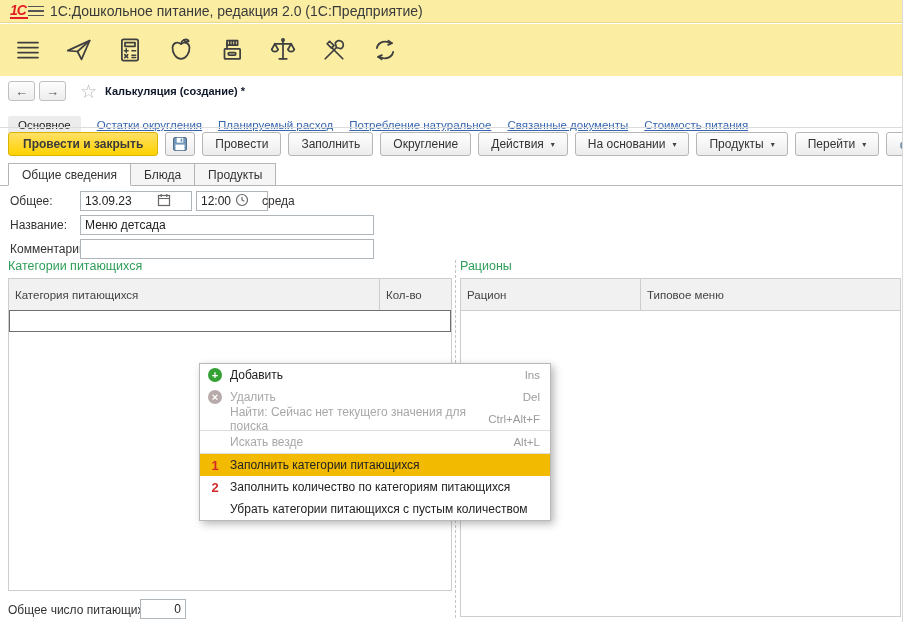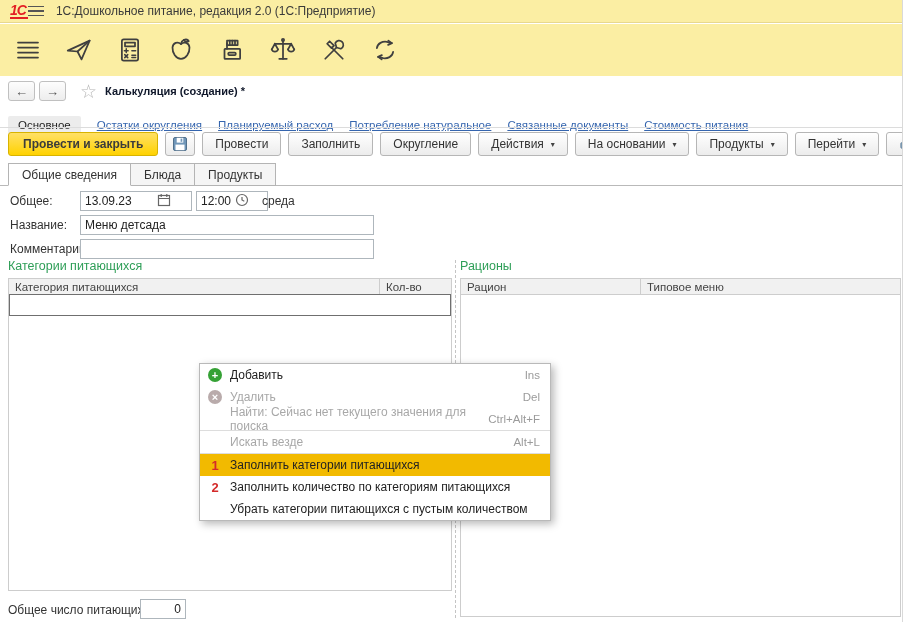--- a/index.html
+++ b/index.html
@@ -10,21 +10,21 @@
     font-size:12px; color:#333; border-right:1px solid #d9d9d9;
   }
   
   #titlebar { position:absolute; left:0; top:0; width:100%; height:23px;
     background:#fbeea3; border-bottom:1px solid #e7d88e;
     display:flex; align-items:center; gap:0; padding-left:10px; }
   #logo { color:#e31e24; font-weight:bold; font-style:italic; font-size:14px; letter-spacing:-1px;
     border-bottom:2px solid #e31e24; line-height:13px; padding-right:2px; }
   #hamburger { display:flex; flex-direction:column; gap:3px; width:16px; cursor:pointer; }
   #hamburger span { height:1.6px; background:#555; }
-  #win-title { font-size:12px; color:#3a3a3a; margin-left:12px; }
+  #win-title { font-size:14px; color:#3a3a3a; margin-left:6px; }
   
   #toolbar { position:absolute; left:0; top:24px; width:100%; height:52px;
     background:#fbeea3; display:flex; align-items:center; gap:19px; padding-left:12px; }
   .tool-icon { width:32px; height:32px; display:flex; align-items:center; justify-content:center; cursor:pointer; }
   .tool-icon svg { stroke:#3f3f3f; fill:none; stroke-width:1.4; stroke-linecap:round; stroke-linejoin:round; }
   
   #navrow { position:absolute; left:8px; top:80px; height:22px; display:flex; align-items:center; gap:4px; }
   .nav-btn { width:27px; height:20px; background:linear-gradient(#fdfdfd,#ededed);
     border:1px solid #c0c0c0; border-radius:3px; display:flex; align-items:center;
     justify-content:center; color:#555; font-size:13px; cursor:pointer; }
@@ -53,21 +53,21 @@
   .tab.active { background:#fff; border-bottom:1px solid #fff; z-index:2; }
   
   .fld-label { position:absolute; font-size:12px; color:#333; }
   .txt { position:absolute; height:20px; border:1px solid #aeb6bc; font-family:"Liberation Sans",sans-serif;
     font-size:12px; color:#222; padding:0 4px; background:#fff; }
   .fld-icon { position:absolute; width:16px; height:16px; cursor:pointer; }
   .fld-icon svg { stroke:#666; fill:none; stroke-width:1.2; }
   
   .panel-title { position:absolute; top:259px; font-size:12.5px; color:#2e9e57; }
   .grid { position:absolute; top:278px; border:1px solid #cdcdcd; background:#fff; }
-  .grid-head { display:flex; height:16px; background:#f1f1f1; border-bottom:1px solid #cdcdcd;
+  .grid-head { display:flex; height:32px; background:#f1f1f1; border-bottom:1px solid #cdcdcd;
     font-size:11.5px; color:#444; }
   .gh-cell { display:flex; align-items:center; padding:0 6px; cursor:pointer; }
   .cur-row { height:22px; border:1px solid #6f6f6f; margin:-1px 0 0 0; background:#fff; }
   #splitter { position:absolute; left:455px; top:260px; height:358px; width:0; border-left:1px dashed #c4c4c4; }
   
   #footer-label { position:absolute; left:8px; top:603px; font-size:12px; }
   #footer-input { left:140px; top:599px; width:46px; text-align:right; }
   
   #ctxmenu { position:absolute; left:199px; top:363px; width:352px; background:#fff;
     border:1px solid #b9b9b9; box-shadow:3px 3px 8px rgba(0,0,0,0.28); z-index:10; }

